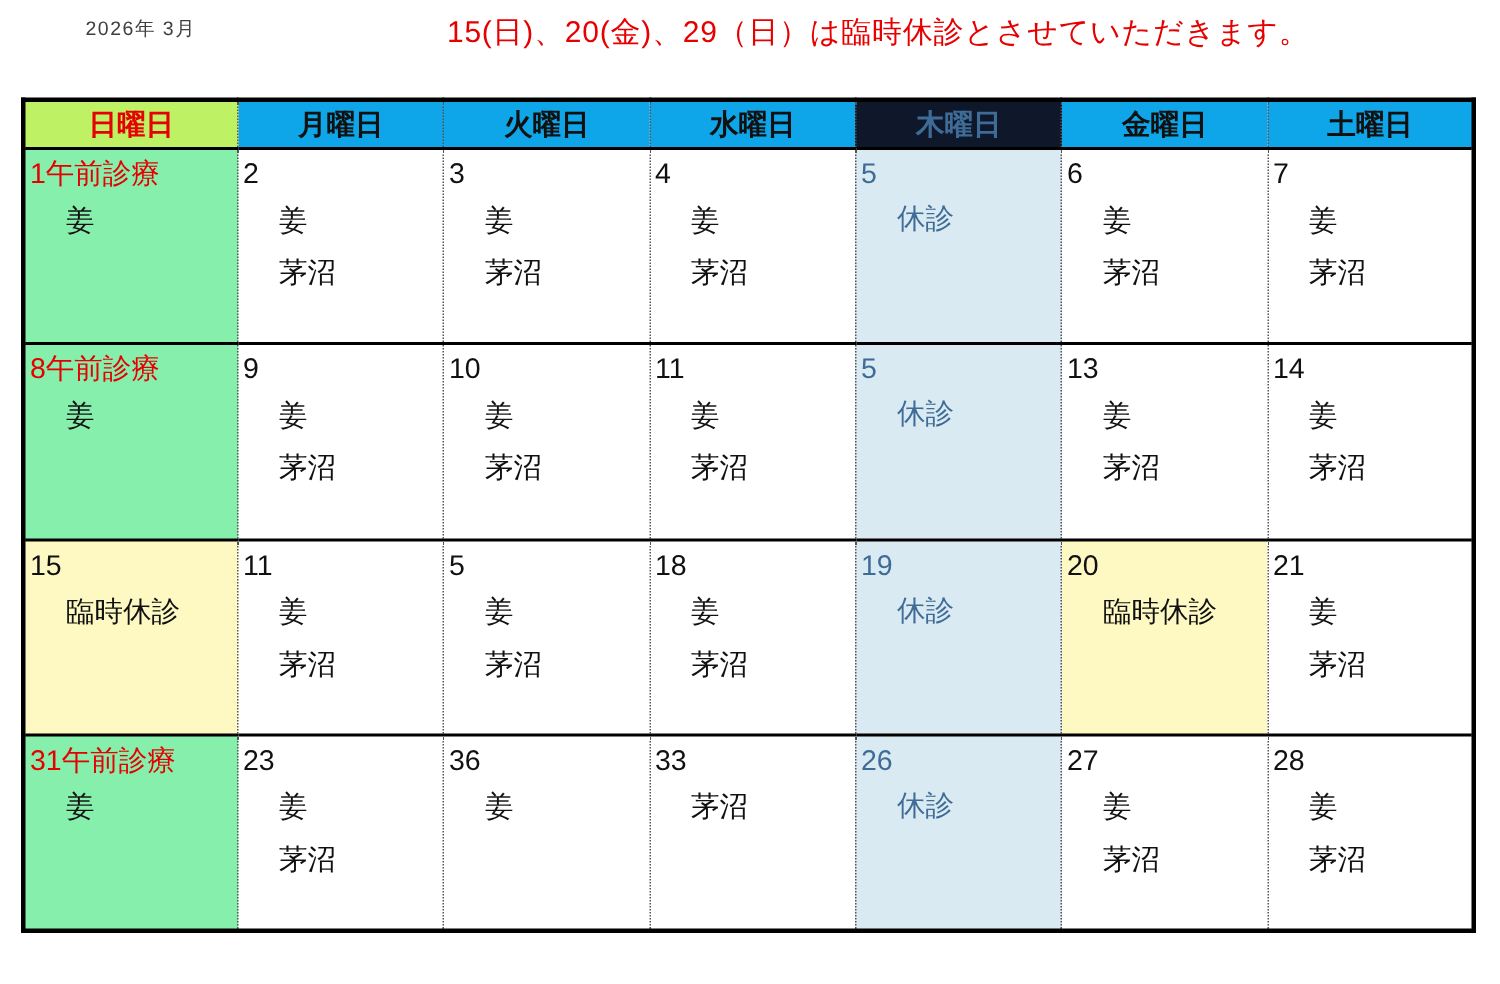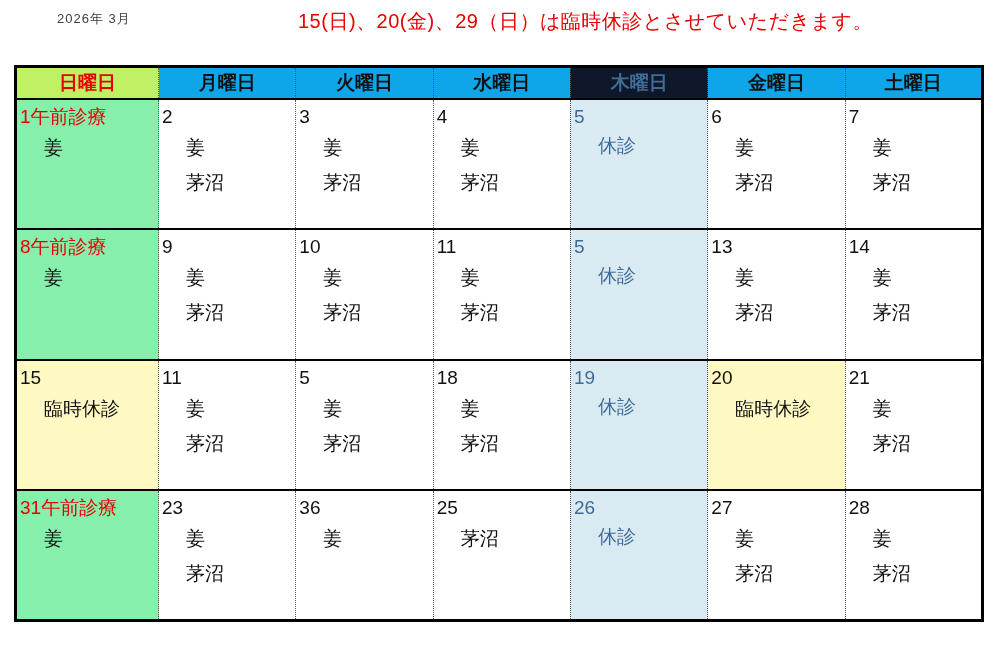--- a/index.html
+++ b/index.html
@@ -212,21 +212,21 @@
           <td class="cell">
             <span class="num-line"><span>23</span></span>
             <span class="cell-line">姜</span>
             <span class="cell-line">茅沼</span>
           </td>
           <td class="cell">
             <span class="num-line"><span>36</span></span>
             <span class="cell-line">姜</span>
           </td>
           <td class="cell">
-            <span class="num-line"><span>25</span></span>
+            <span class="num-line"><span>33</span></span>
             <span class="cell-line">茅沼</span>
           </td>
           <td class="cell holiday">
             <span class="num-line"><span>26</span></span>
             <span class="cell-line">休診</span>
           </td>
           <td class="cell">
             <span class="num-line"><span>27</span></span>
             <span class="cell-line">姜</span>
             <span class="cell-line">茅沼</span>

